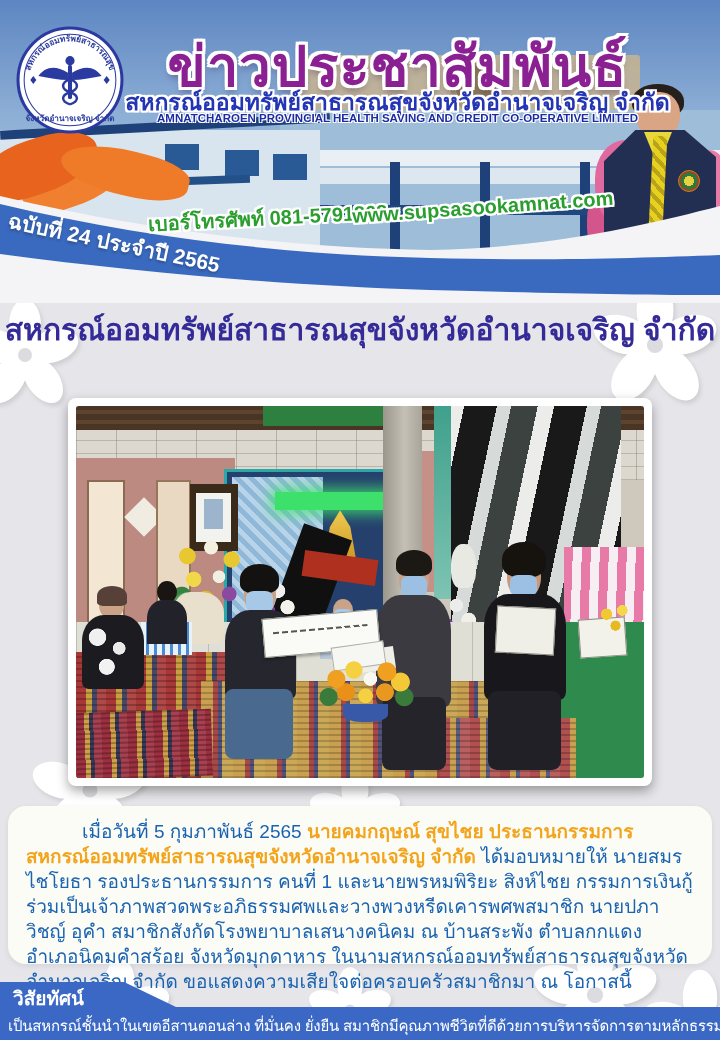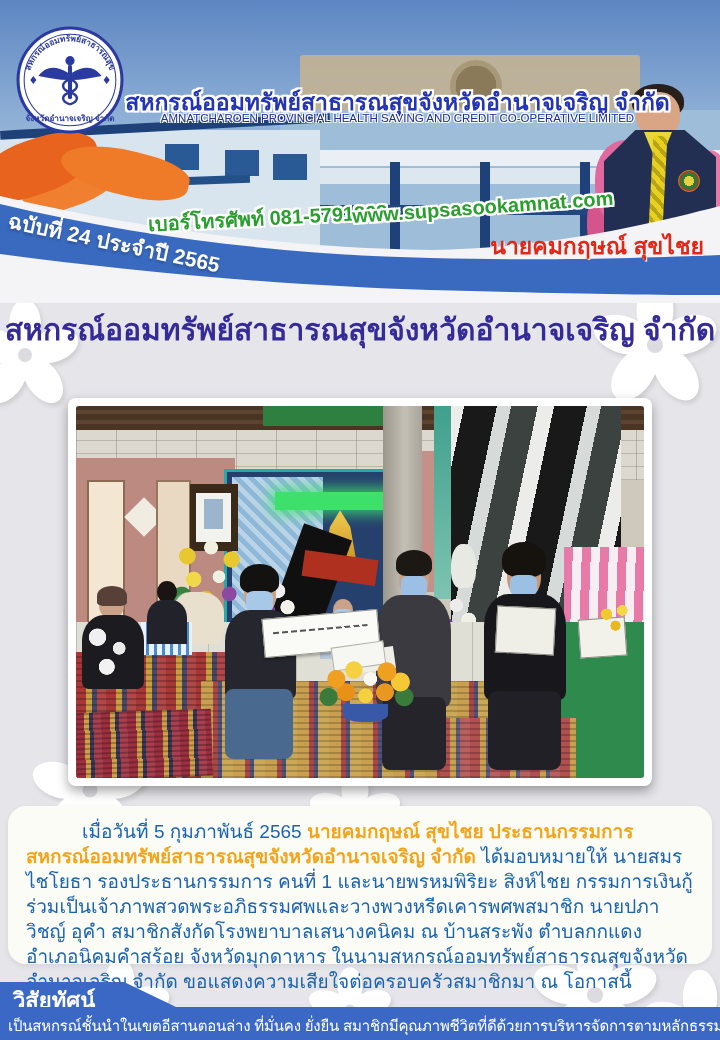--- a/index.html
+++ b/index.html
@@ -6,31 +6,31 @@
   body{font-family:"Liberation Sans","DejaVu Sans",sans-serif;}
   .page{position:relative;width:720px;height:1040px;background:#e6e6ea;overflow:hidden;}
   .abs{position:absolute;}
   .nowrap{white-space:nowrap;}
   
   .ow2{text-shadow:-2px -2px 0 #fff,2px -2px 0 #fff,-2px 2px 0 #fff,2px 2px 0 #fff,0 -2px 0 #fff,0 2px 0 #fff,-2px 0 0 #fff,2px 0 0 #fff;}
   .ow3{text-shadow:-3px -3px 0 #fff,3px -3px 0 #fff,-3px 3px 0 #fff,3px 3px 0 #fff,0 -3px 0 #fff,0 3px 0 #fff,-3px 0 0 #fff,3px 0 0 #fff,0 6px 7px rgba(40,10,60,.35);}
   .ow1{text-shadow:-1px -1px 0 #fff,1px -1px 0 #fff,-1px 1px 0 #fff,1px 1px 0 #fff;}
   .hdr-title{font-size:56px;font-weight:bold;color:#8b2092;letter-spacing:1px;}
   .hdr-sub{font-size:23px;font-weight:bold;color:#2334b4;}
-  .hdr-en{font-size:11.5px;font-weight:normal;color:#1c2ba2;letter-spacing:0;}
+  .hdr-en{font-size:11.5px;font-weight:bold;color:#1c2ba2;letter-spacing:0;}
   .green-txt{font-size:20px;font-weight:bold;color:#2a9e2e;}
   .issue-txt{font-size:21px;font-weight:bold;color:#fff;text-shadow:0 2px 3px rgba(0,0,0,.25);}
   .name-red{font-size:23px;font-weight:bold;color:#e22718;}
   .role-wht{font-size:16.5px;font-weight:bold;color:#fff;}
   .headline{width:720px;text-align:center;font-size:30px;font-weight:bold;color:#342a98;}
   .body-card{left:8px;top:806px;width:704px;height:158px;background:#fcfcf7;border-radius:18px;box-shadow:0 2px 6px rgba(0,0,0,.08);}
   .body-card p{margin:0;padding:13px 18px 0 18px;text-indent:56px;font-size:19px;line-height:25px;color:#1a63b0;}
   .hl-orange{color:#f2a41c;font-weight:bold;}
   .foot-tab{left:0;top:982px;width:176px;height:25px;background:#3a68c4;clip-path:polygon(0 0,124px 0,176px 100%,0 100%);}
-  .foot-tab-label{left:13px;top:983px;font-size:22px;font-weight:bold;color:#fff;}
+  .foot-tab-label{left:13px;top:983px;font-size:19px;font-weight:bold;color:#fff;}
   .foot-bar{left:0;top:1007px;width:720px;height:33px;background:#3a68c4;}
   .foot-text{left:8px;top:1014px;font-size:15px;color:#fff;letter-spacing:-.2px;}
   .photo-frame{left:68px;top:398px;width:584px;height:388px;background:#fff;border-radius:8px;box-shadow:0 5px 12px rgba(0,0,0,.35);}
   .photo-scene{position:absolute;left:8px;top:8px;width:568px;height:372px;overflow:hidden;border-radius:3px;background:#cfc8bc;}
   .flw{filter:drop-shadow(2px 3px 2px rgba(0,0,0,.10));}
 </style>
 </head>
 <body>
 
 <div class="page">
@@ -109,32 +109,32 @@
     <rect x="51" y="38" width="4" height="34" rx="2" fill="#2a3aa0"></rect>
     <circle cx="53" cy="34" r="4.5" fill="#2a3aa0"></circle>
     <path d="M51,46 C38,38 29,40 22,49 C33,51 42,53 51,53 Z" fill="#2a3aa0"></path>
     <path d="M55,46 C68,38 77,40 84,49 C73,51 64,53 55,53 Z" fill="#2a3aa0"></path>
     <path d="M53,52 C44,56 44,62 53,65 C62,68 62,74 53,77" stroke="#2a3aa0" stroke-width="2.4" fill="none"></path>
     <path d="M53,52 C62,56 62,62 53,65 C44,68 44,74 53,77" stroke="#2a3aa0" stroke-width="2.4" fill="none"></path>
     <path d="M14,53 l3,-4 3,4 -3,4 Z M86,53 l3,-4 3,4 -3,4 Z" fill="#2a3aa0"></path>
     <text x="53" y="93" font-size="8" font-weight="bold" fill="#2a3aa0" text-anchor="middle">จังหวัดอำนาจเจริญ จำกัด</text>
   </svg>
 
+  <div class="abs hdr-title ow3 nowrap" style="left:140px;top:22px;width:515px;text-align:center">ข่าวประชาสัมพันธ์</div>
   <div class="abs hdr-sub ow2 nowrap" style="left:110px;top:84px;width:575px;text-align:center">สหกรณ์ออมทรัพย์สาธารณสุขจังหวัดอำนาจเจริญ จำกัด</div>
   <div class="abs hdr-en ow1 nowrap" style="left:110px;top:112px;width:575px;text-align:center">AMNATCHAROEN PROVINCIAL HEALTH SAVING AND CREDIT CO-OPERATIVE LIMITED</div>
 
   <svg class="abs" style="left:0;top:178px" width="720" height="125" viewBox="0 0 720 125">
     <path d="M0,18 C150,54 300,70 430,72 C550,70 650,46 720,28 L720,125 L0,125 Z" fill="#f4f4f6"></path>
     <path d="M0,26 C150,62 300,77 430,80 C550,83 640,80 720,77 L720,117 C640,117 550,115 430,112 C300,108 150,96 0,76 Z" fill="#3a6abf"></path>
   </svg>
 
   <div class="abs issue-txt nowrap" style="left:12px;top:204px;transform:rotate(12deg);transform-origin:left top">ฉบับที่ 24 ประจำปี 2565</div>
   <div class="abs green-txt ow2 nowrap" style="left:148px;top:202px;transform:rotate(-3deg)">เบอร์โทรศัพท์ 081-5791868</div>
   <div class="abs green-txt ow2 nowrap" style="left:352px;top:196px;transform:rotate(-4deg)">www.supsasookamnat.com</div>
-  <div class="abs name-red nowrap" style="right:16px;top:228px;text-shadow:1px 1px 0 #fff">นายคมกฤษณ์ สุขไชย</div>
 
   <div class="abs headline nowrap" style="left:0;top:306px">สหกรณ์ออมทรัพย์สาธารณสุขจังหวัดอำนาจเจริญ จำกัด</div>
 
   <div class="abs photo-frame">
     <div class="photo-scene">
 
       <div class="abs" style="left:0;top:0;width:100%;height:20%;background:repeating-linear-gradient(90deg,rgba(110,100,85,.35) 0 1px,transparent 1px 40px),repeating-linear-gradient(0deg,rgba(110,100,85,.3) 0 1px,transparent 1px 13px),#ddd8cf"></div>
       <div class="abs" style="left:0;top:0;width:100%;height:6.5%;background:repeating-linear-gradient(0deg,#4a3525 0 6px,#5d4430 6px 10px)"></div>
       <div class="abs" style="left:33%;top:0;width:27%;height:5.5%;background:#2e8040"></div>
 

